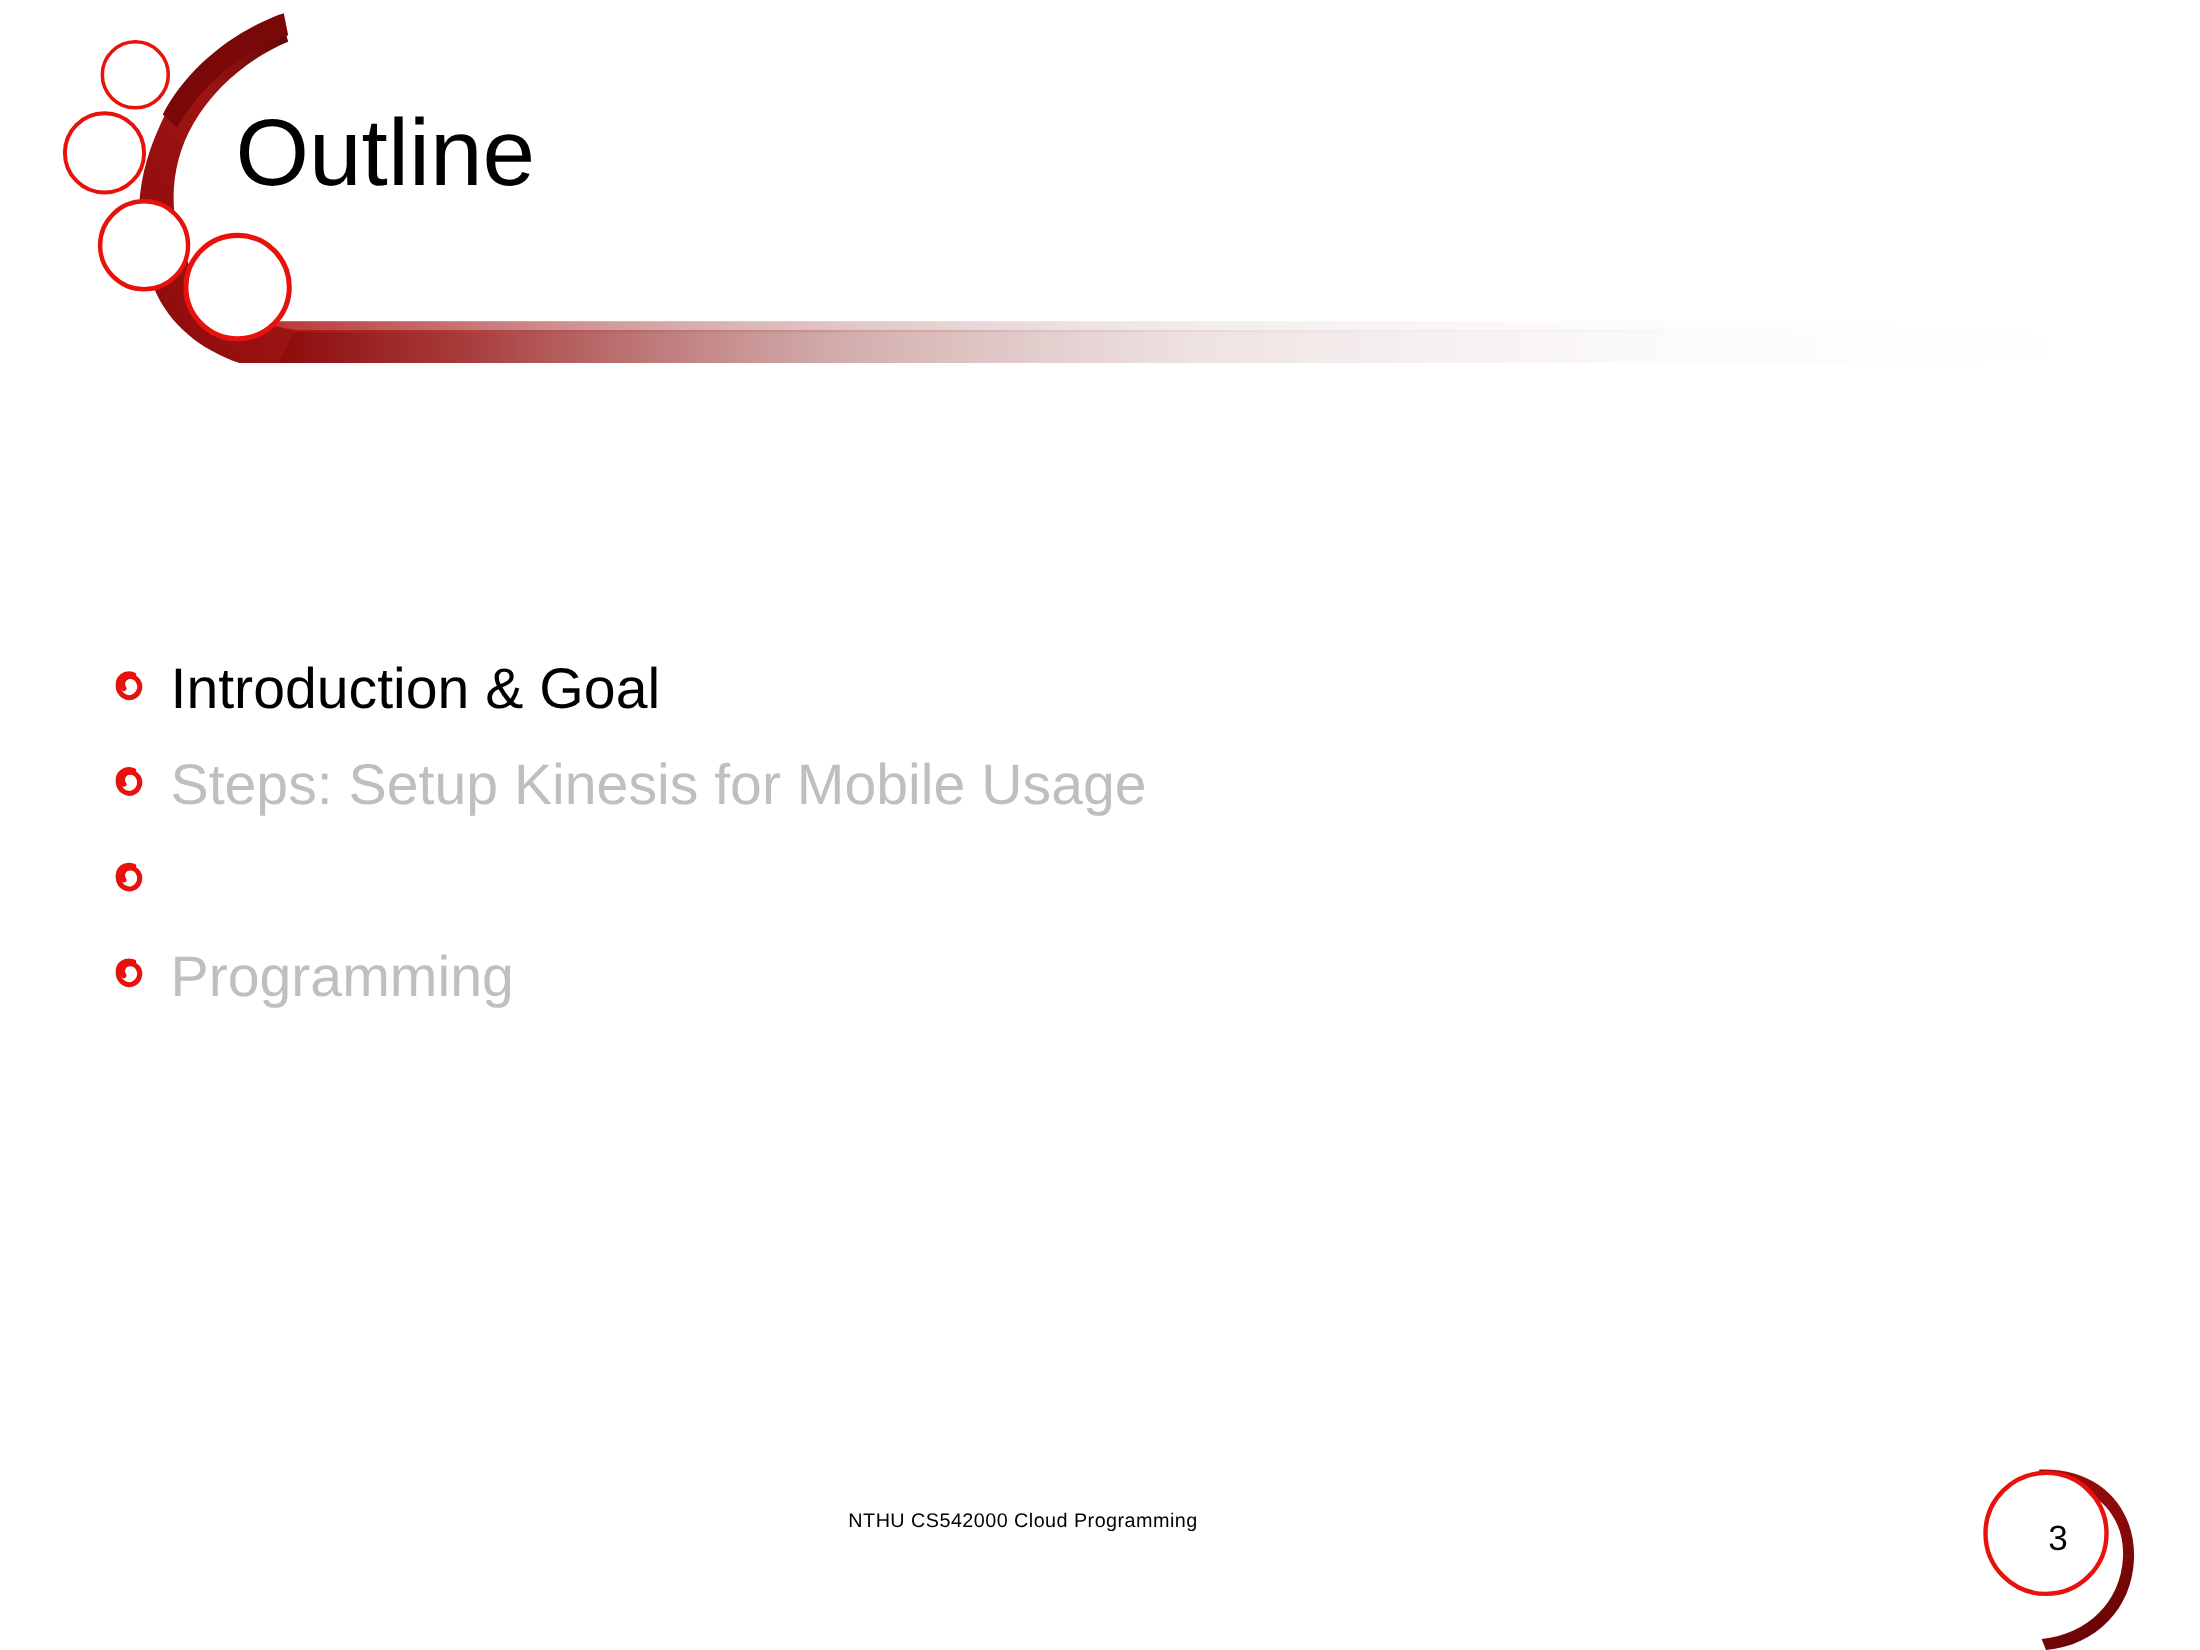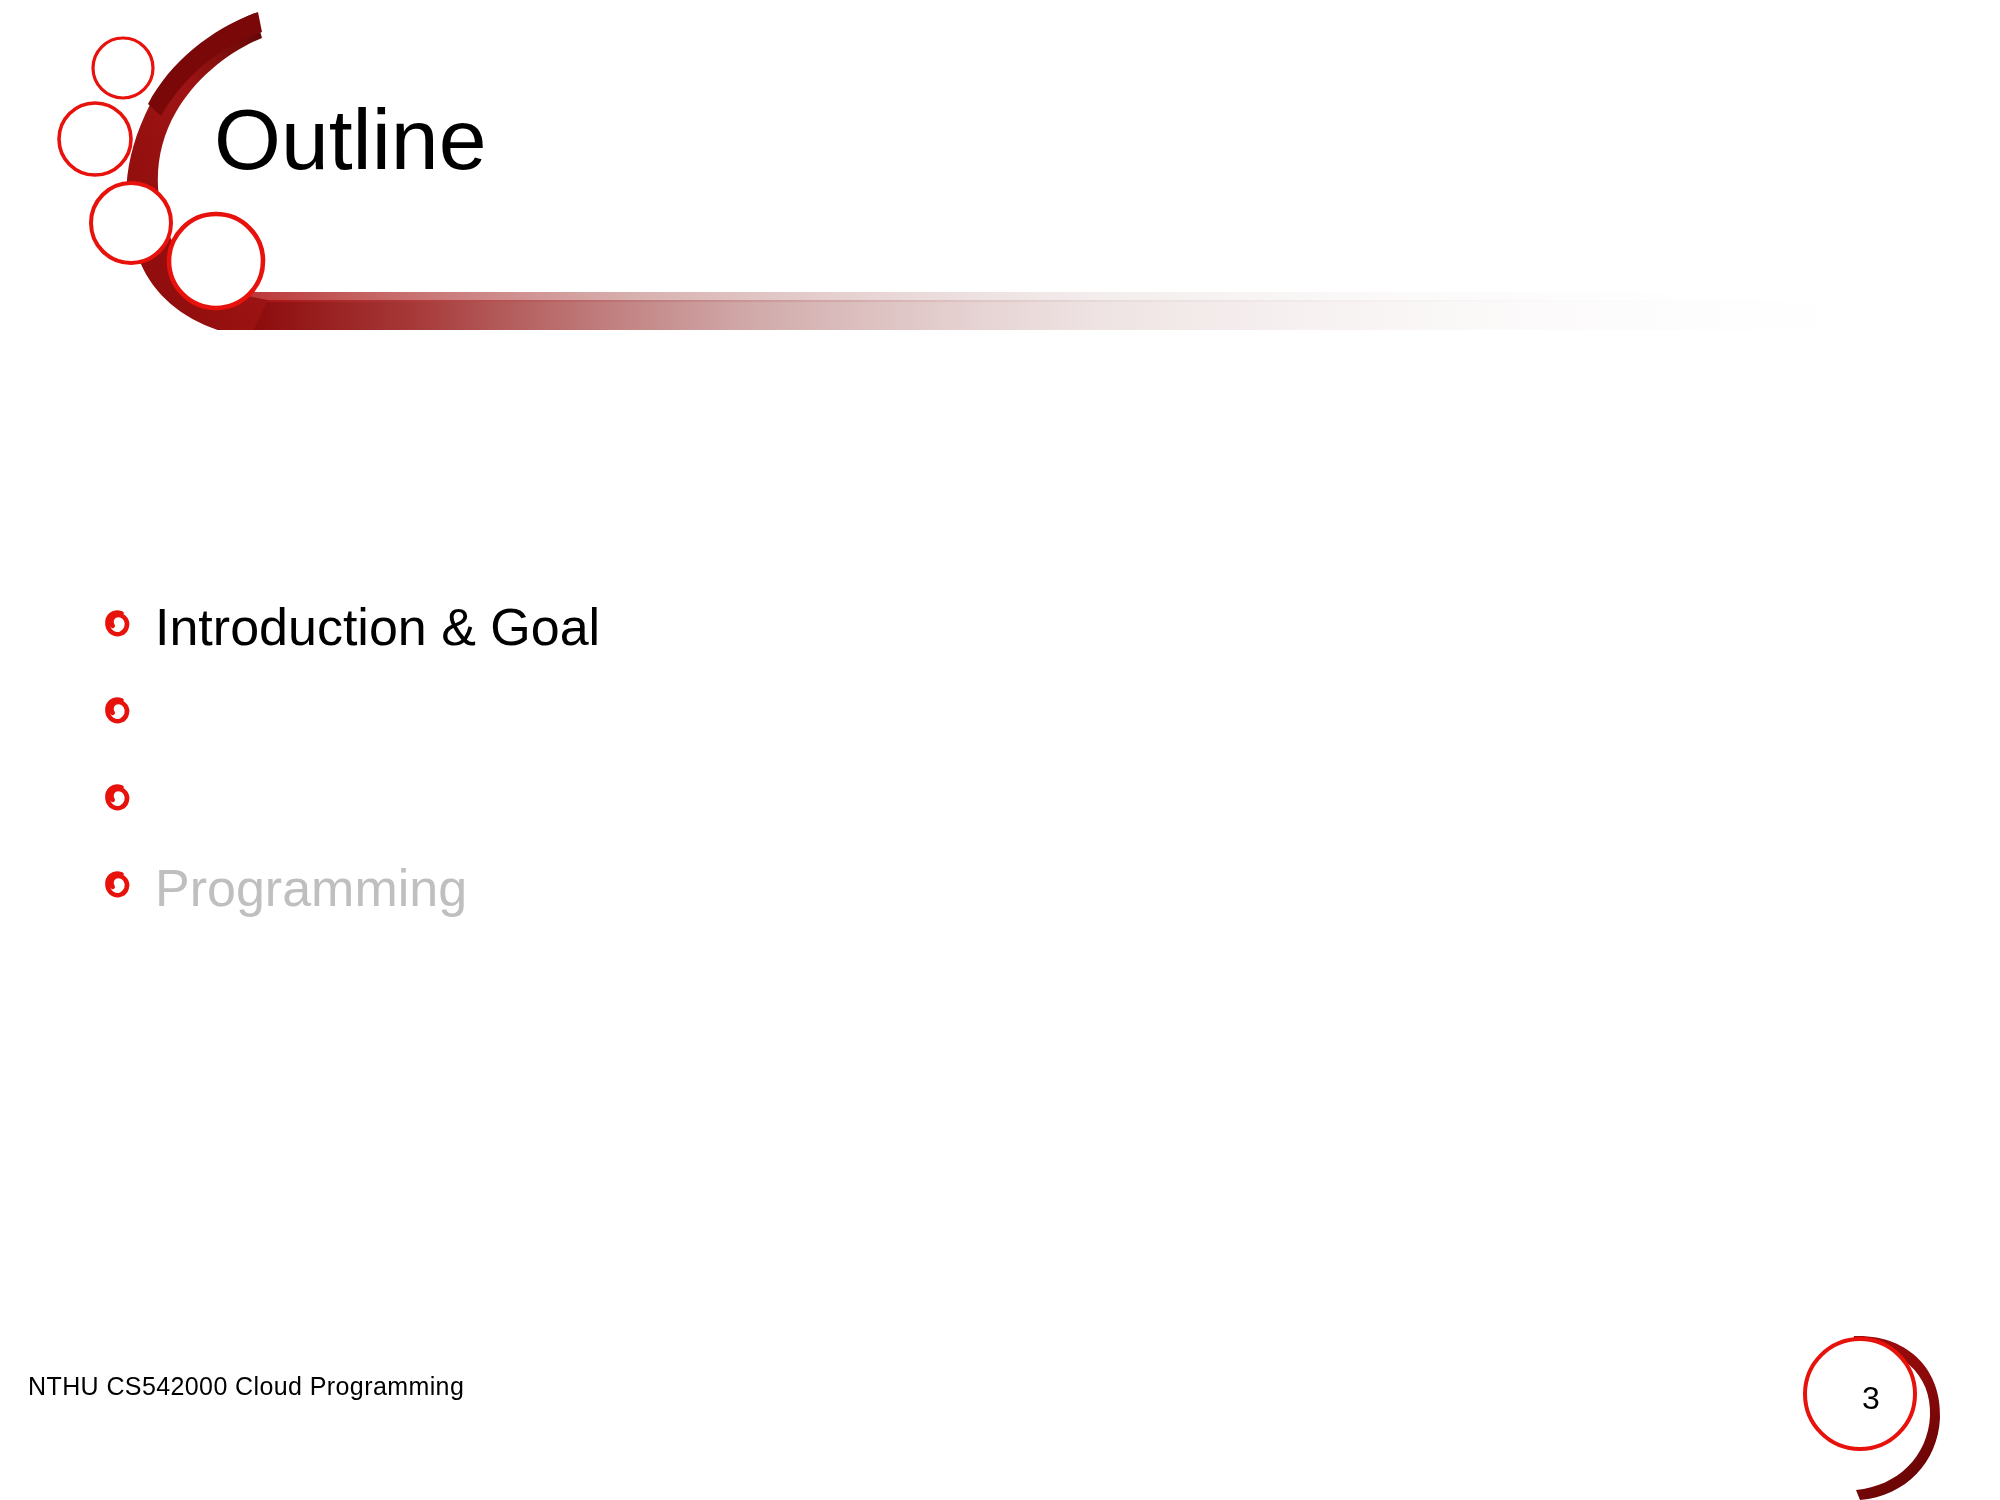--- a/index.html
+++ b/index.html
@@ -75,25 +75,24 @@
   .bullet-label.dim {
     color: #bfbfbf;
   }
 
   
   #footer-text {
     position: absolute;
     left: 0;
     top: 1372px;
     width: 1860px;
-    text-align: left;
-    font-size: 25px;
+    text-align: center;
+    font-size: 18px;
     color: #000000;
     letter-spacing: 0.4px;
-    padding-left: 28px;
   }
 
   #page-number-badge {
     position: absolute;
     left: 1790px;
     top: 1332px;
     width: 200px;
     height: 168px;
   }
   #page-number-value {
@@ -175,20 +174,21 @@
   </li>
 
   <li class="bullet-row">
     <span class="bullet-marker">
       <svg width="34" height="34" viewBox="0 0 34 34">
         <path d="M20.5 7.5 C12 4.5 5.5 10 6.5 18.5 C7.3 25.5 14 30 20 27.5
                  C25.6 25.2 27.8 18 24.5 13 C22.2 9.5 17.6 8 14 9.8
                  C10.4 11.7 9.3 16.6 11.7 19.9" fill="none" stroke="#e8120c" stroke-width="4.6" stroke-linecap="round"></path>
       </svg>
     </span>
+    <span class="bullet-label dim">Steps: Setup Kinesis for Mobile Usage</span>
   </li>
 
   <li class="bullet-row">
     <span class="bullet-marker">
       <svg width="34" height="34" viewBox="0 0 34 34">
         <path d="M20.5 7.5 C12 4.5 5.5 10 6.5 18.5 C7.3 25.5 14 30 20 27.5
                  C25.6 25.2 27.8 18 24.5 13 C22.2 9.5 17.6 8 14 9.8
                  C10.4 11.7 9.3 16.6 11.7 19.9" fill="none" stroke="#e8120c" stroke-width="4.6" stroke-linecap="round"></path>
       </svg>
     </span>

